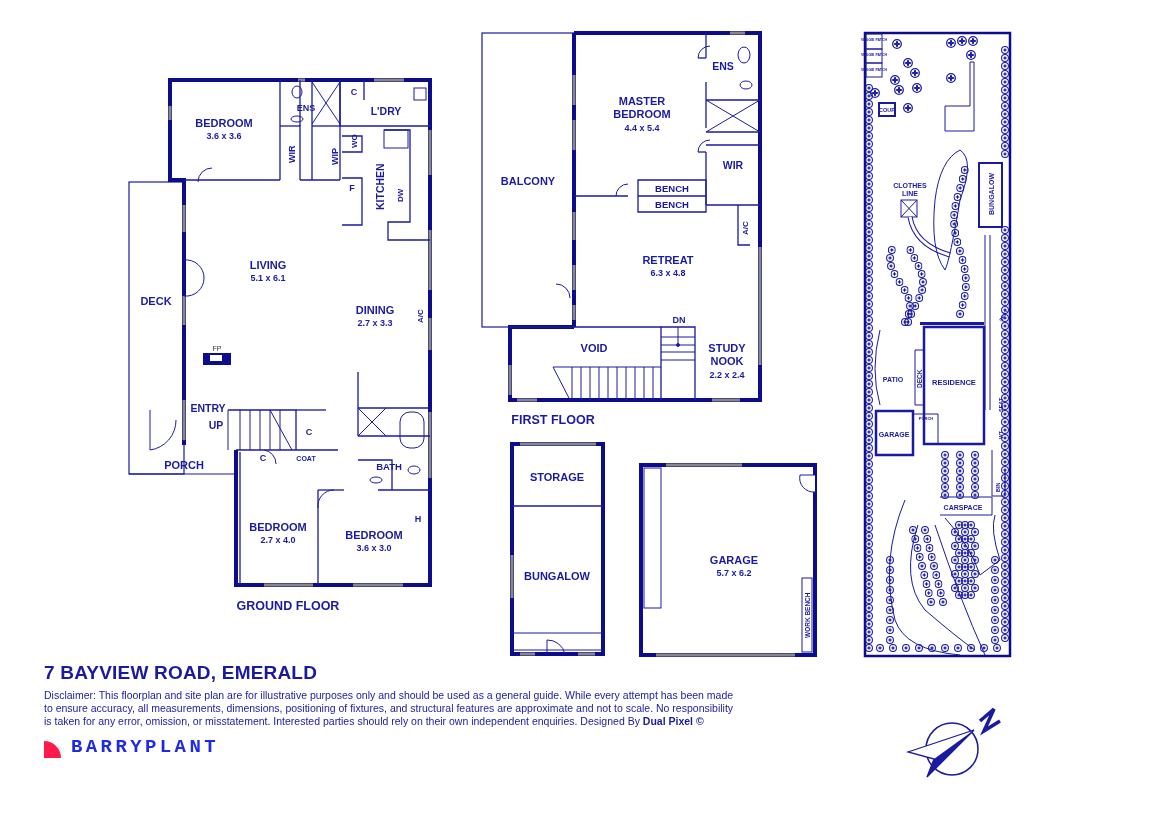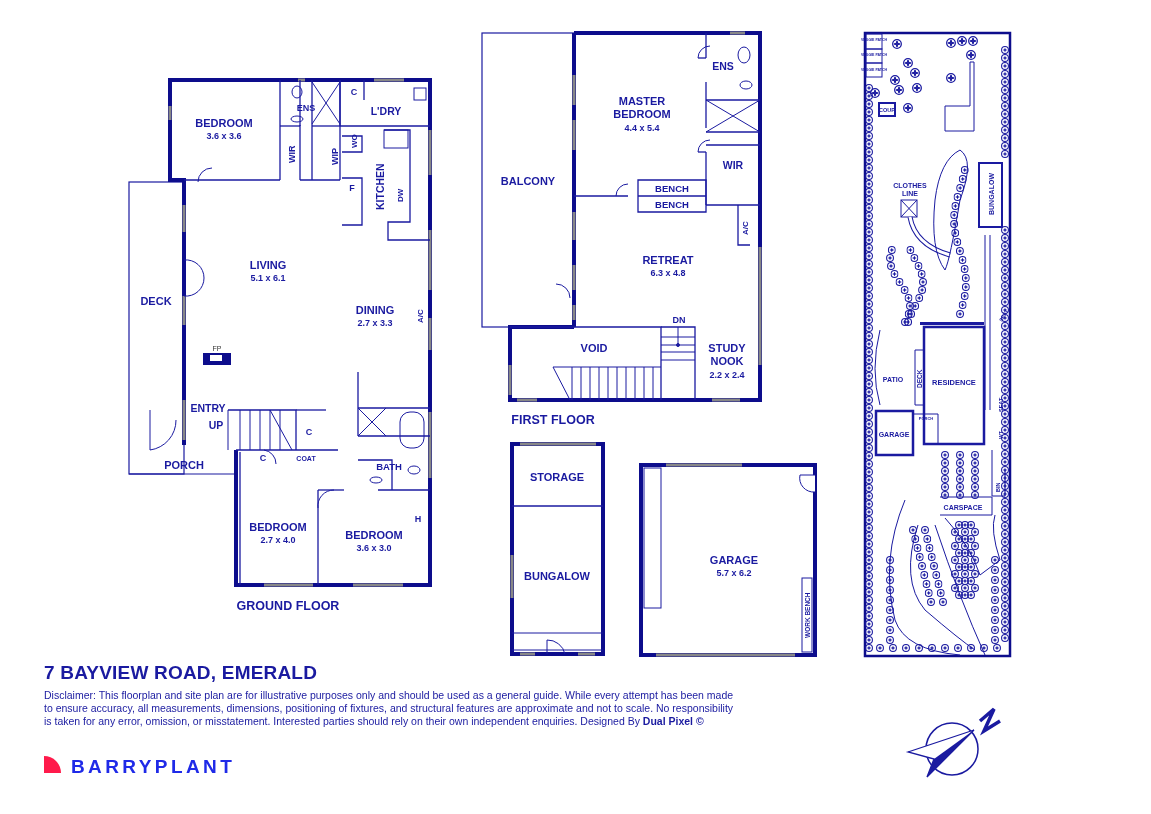--- a/index.html
+++ b/index.html
@@ -3,21 +3,21 @@
 <meta charset="utf-8">
 <style>
   html, body { margin:0; padding:0; background:#ffffff; }
   body { width:1151px; height:814px; position:relative; overflow:hidden; font-family:"Liberation Sans", sans-serif; color:#1a1aa0; }
   svg { position:absolute; left:0; top:0; }
   .lbl { font-family:"Liberation Sans", sans-serif; font-weight:bold; fill:#1a1aa0; }
   .dim { font-family:"Liberation Sans", sans-serif; font-weight:bold; fill:#1a1aa0; }
   .title { position:absolute; left:44px; top:662px; font-size:19px; font-weight:bold; color:#1a1aa0; letter-spacing:0.2px; }
   .disc { position:absolute; left:44px; top:689px; width:690px; font-size:10.5px; line-height:13px; color:#1a1aa0; }
   .disc b { font-weight:bold; }
-  .brand { position:absolute; left:44px; top:756px; display:flex; align-items:flex-start; }
+  .brand { position:absolute; left:44px; top:736px; display:flex; align-items:flex-end;font-family:Liberation Mono, monospace; }
   .brand-mark { width:17px; height:17px; background:#ff1a4b; border-top-right-radius:17px; margin-right:10px; }
   .brand-text { font-size:19px; font-weight:bold; letter-spacing:3.4px; color:#1f2ae8; }
 </style>
 </head>
 <body>
 
 <svg width="1151" height="814" viewBox="0 0 1151 814">
   <defs>
     <symbol id="tree" viewBox="-5 -5 10 10">
       <circle cx="0" cy="0" r="4.3" fill="none" stroke="#1a1aa0" stroke-width="1.3"></circle>

